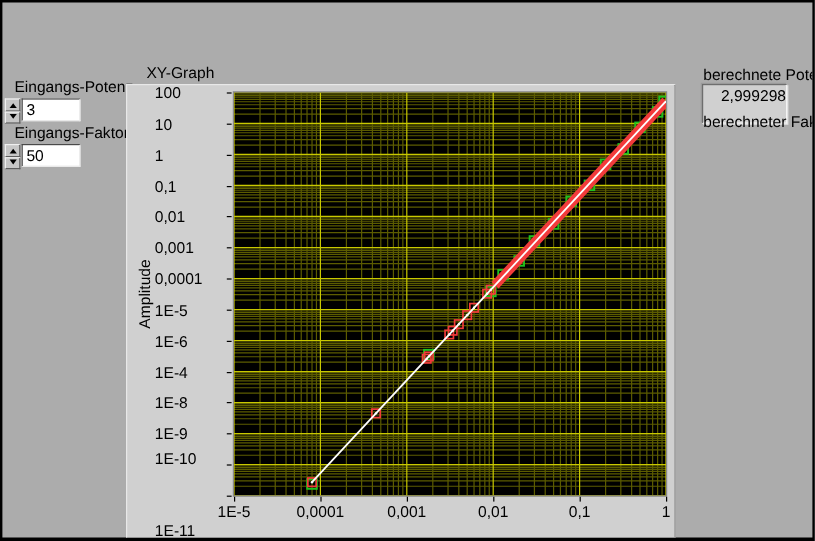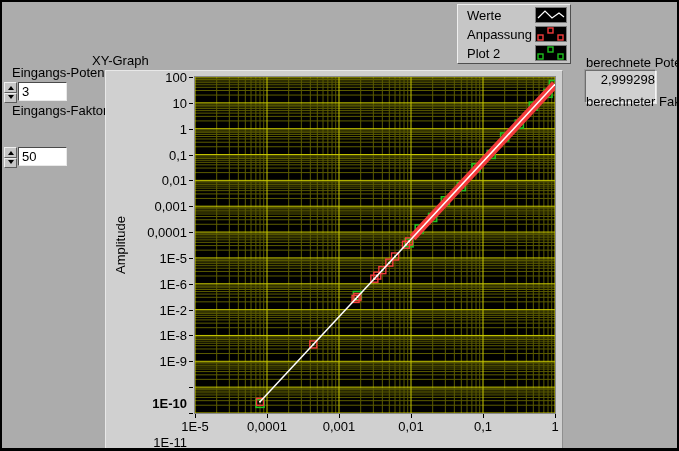--- a/index.html
+++ b/index.html
@@ -19,21 +19,21 @@
             font-family:"Liberation Sans","DejaVu Sans",sans-serif;font-size:13px;color:#000;
             padding:0 0 0 3px;box-sizing:border-box;}
   
   .graph-panel{position:absolute;left:103px;top:68px;width:458px;height:379px;background:#d0d0d0;
                border:1px solid;border-color:#e8e8e8 #8f8f8f #8f8f8f #e8e8e8;box-sizing:border-box;}
   .plot{position:absolute;left:193px;top:75px;width:360px;height:336px;background:#000;
         outline:1px solid #8a8a8a;}
   .tick-x{position:absolute;width:1px;height:4px;background:#000;}
   .tick-y{position:absolute;width:4px;height:1px;background:#000;}
   .xlab{position:absolute;width:70px;text-align:center;font-size:13px;color:#000;}
-  .ylab{position:absolute;width:58px;text-align:right;font-size:13px;color:#000;}
+  .ylab{position:absolute;width:58px;font-size:13px;color:#000;}
   .axis-title-x{position:absolute;left:338px;top:429px;width:70px;text-align:center;font-size:13px;margin-top:42px;}
   .axis-title-y{position:absolute;left:88px;top:236px;width:60px;height:14px;text-align:center;
                 font-size:13px;transform:rotate(-90deg);}
   
   .legend{position:absolute;left:455px;top:2px;width:114px;height:60px;background:#c6c6c6;
           border:1px solid;border-color:#efefef #4f4f4f #4f4f4f #efefef;box-sizing:border-box;
           display:flex;flex-direction:column;justify-content:space-between;padding:2px 3px;}
   .legend-row{display:flex;align-items:center;height:16px;cursor:pointer;}
   .legend-row .txt{flex:1;font-size:13px;padding-left:6px;}
   .legend-icon{width:30px;height:14px;background:#000;border:1px solid #7b7b7b;}
@@ -54,33 +54,33 @@
           <div class="arrow-up"></div>
         </div>
       <div class="spinbtn">
           <div class="arrow-down"></div>
         </div>
     </div>
     <input class="numfield" value="3" style="">
   </div>
 
   <div class="lbl" style="left:10px;top:101px;">Eingangs-Faktor</div>
-  <div class="numctrl" style="left:2px;top:118px;height:21px;margin-top:27px;">
+  <div class="numctrl" style="left:2px;top:118px;height:21px;">
     <div class="spinner">
       <div class="spinbtn">
           <div class="arrow-up"></div>
         </div>
       <div class="spinbtn">
           <div class="arrow-down"></div>
         </div>
     </div>
     <input class="numfield" value="50" style="">
   </div>
 
-  <div class="lbl" style="left:90px;top:51px;text-align:center;">XY-Graph</div>
+  <div class="lbl" style="left:120px;top:51px;text-align:center;">XY-Graph</div>
   <div class="graph-panel"></div>
 
   <div class="plot">
     <svg id="plot-svg" width="360" height="336" viewBox="0 0 360 336">
         <line x1="0" y1="328.2195324197617" x2="360" y2="328.2195324197617" stroke="#5c5c00" stroke-width="1"></line>
         <line x1="0" y1="323.66825064724566" x2="360" y2="323.66825064724566" stroke="#5c5c00" stroke-width="1"></line>
         <line x1="0" y1="320.43906483952344" x2="360" y2="320.43906483952344" stroke="#5c5c00" stroke-width="1"></line>
         <line x1="0" y1="317.93431373408447" x2="360" y2="317.93431373408447" stroke="#5c5c00" stroke-width="1"></line>
         <line x1="0" y1="315.8877830670074" x2="360" y2="315.8877830670074" stroke="#5c5c00" stroke-width="1"></line>
         <line x1="0" y1="314.15746604270845" x2="360" y2="314.15746604270845" stroke="#5c5c00" stroke-width="1"></line>
@@ -308,57 +308,33 @@
       <div class="ylab" style="left:127px;top:171.3846153846154px;">0,01</div>
       <div class="tick-y" style="left:187px;top:204.23076923076923px;"></div>
       <div class="ylab" style="left:127px;top:197.23076923076923px;">0,001</div>
       <div class="tick-y" style="left:187px;top:230.0769230769231px;"></div>
       <div class="ylab" style="left:127px;top:223.0769230769231px;">0,0001</div>
       <div class="tick-y" style="left:187px;top:255.92307692307693px;"></div>
       <div class="ylab" style="left:127px;top:248.92307692307693px;">1E-5</div>
       <div class="tick-y" style="left:187px;top:281.7692307692308px;"></div>
       <div class="ylab" style="left:127px;top:274.7692307692308px;">1E-6</div>
       <div class="tick-y" style="left:187px;top:307.61538461538464px;"></div>
-      <div class="ylab" style="left:127px;top:300.61538461538464px;">1E-2</div>
+      <div class="ylab" style="left:127px;top:300.61538461538464px;">1E-4</div>
       <div class="tick-y" style="left:187px;top:333.46153846153845px;"></div>
       <div class="ylab" style="left:127px;top:326.46153846153845px;">1E-8</div>
       <div class="tick-y" style="left:187px;top:359.3076923076923px;"></div>
       <div class="ylab" style="left:127px;top:352.3076923076923px;">1E-9</div>
       <div class="tick-y" style="left:187px;top:385.1538461538462px;"></div>
-      <div class="ylab" style="left:127px;top:394px;font-weight:bold;">1E-10</div>
+      <div class="ylab" style="left:127px;top:373px;">1E-10</div>
       <div class="tick-y" style="left:187px;top:411px;"></div>
       <div class="ylab" style="left:127px;top:404px;margin-top:29px;">1E-11</div>
     </div>
 
   <div class="axis-title-x">Zeit</div>
   <div class="axis-title-y">Amplitude</div>
 
-  <div class="legend">
-    <div class="legend-row">
-      <span class="txt">Werte</span>
-      <svg class="legend-icon" viewBox="0 0 30 14">
-        <polyline points="2,10 9,3 16,10 23,5 28,9" fill="none" stroke="#fff" stroke-width="1.2"></polyline>
-      </svg>
-    </div>
-    <div class="legend-row">
-      <span class="txt">Anpassung</span>
-      <svg class="legend-icon" viewBox="0 0 30 14">
-        <rect x="12" y="1" width="5" height="5" fill="none" stroke="#f23b3b" stroke-width="1.4"></rect>
-        <rect x="2" y="8" width="5" height="5" fill="none" stroke="#f23b3b" stroke-width="1.4"></rect>
-        <rect x="22" y="8" width="5" height="5" fill="none" stroke="#f23b3b" stroke-width="1.4"></rect>
-      </svg>
-    </div>
-    <div class="legend-row">
-      <span class="txt">Plot 2</span>
-      <svg class="legend-icon" viewBox="0 0 30 14">
-        <rect x="12" y="1" width="5" height="5" fill="none" stroke="#1fc11f" stroke-width="1.4"></rect>
-        <rect x="2" y="8" width="5" height="5" fill="none" stroke="#1fc11f" stroke-width="1.4"></rect>
-        <rect x="22" y="8" width="5" height="5" fill="none" stroke="#1fc11f" stroke-width="1.4"></rect>
-      </svg>
-    </div>
-  </div>
 
   <div class="lbl" style="left:584px;top:53px;">berechnete Potenz</div>
   <div class="indfield" style="left:583px;top:68px;width:71px;height:33px;line-height:17px;text-align:right;">2,999298</div>
 
   <div class="lbl" style="left:584px;top:92px;">berechneter Faktor</div>
 
 </div>
 
 </body></html>

